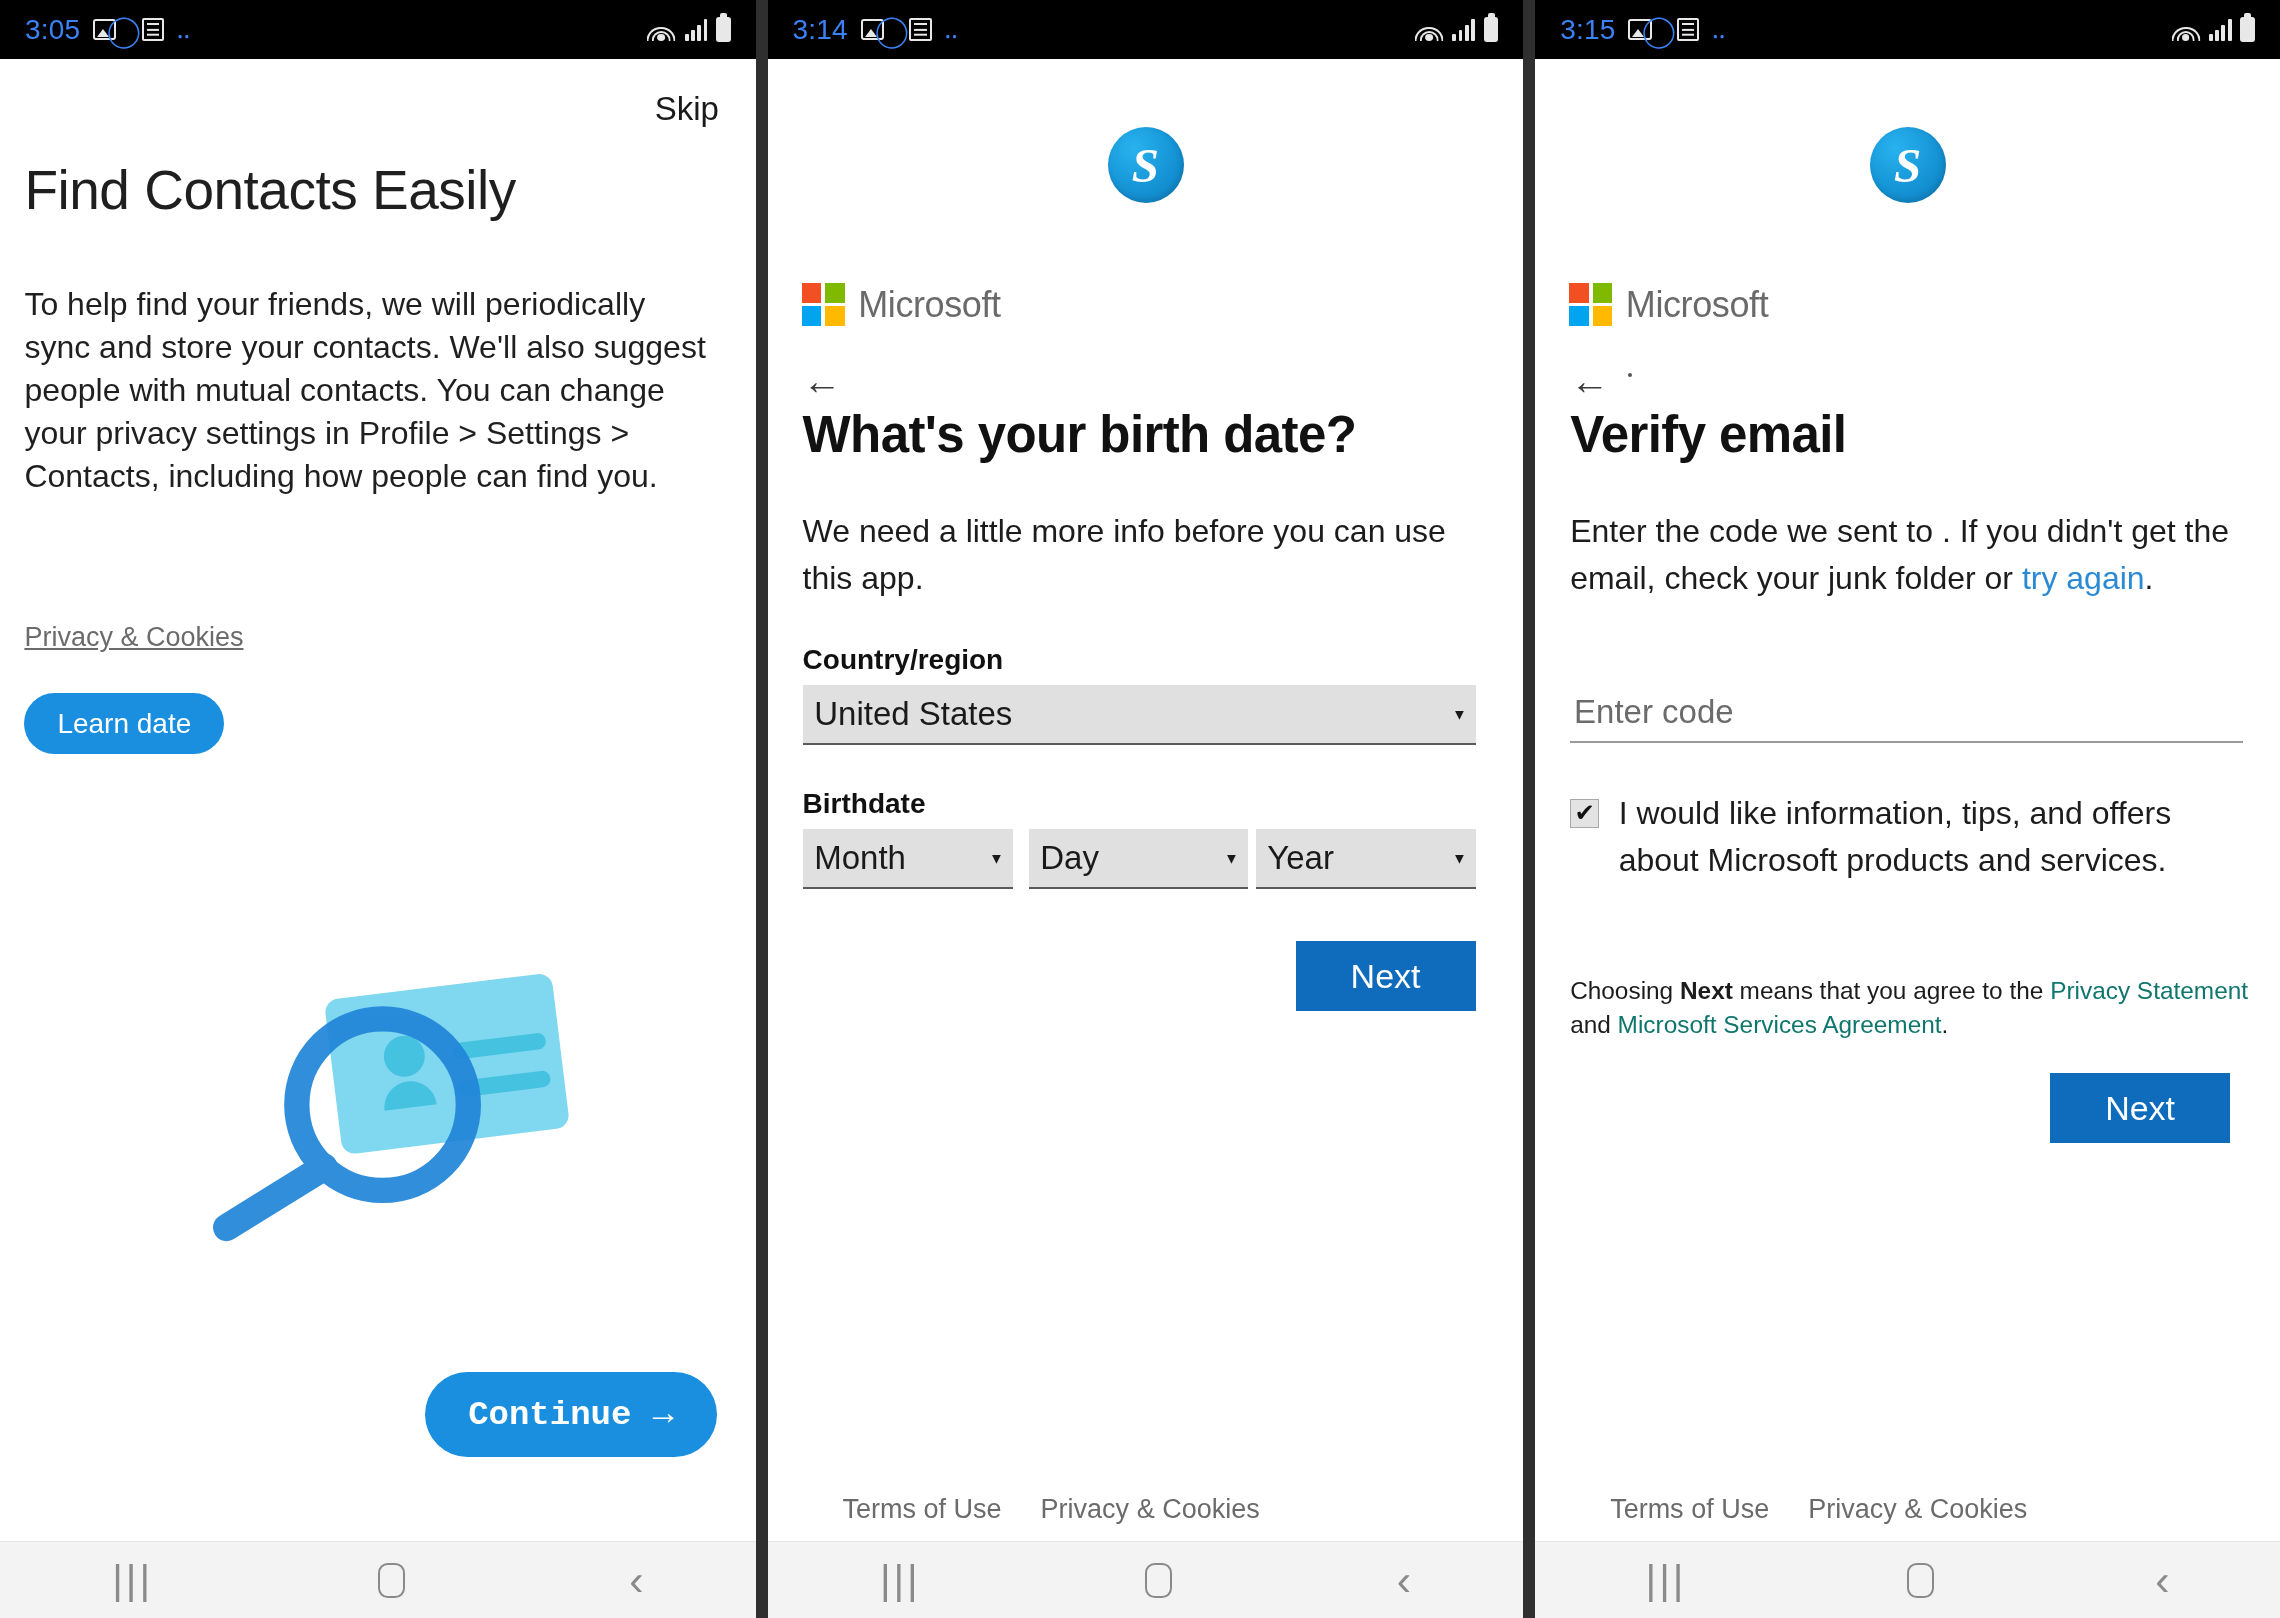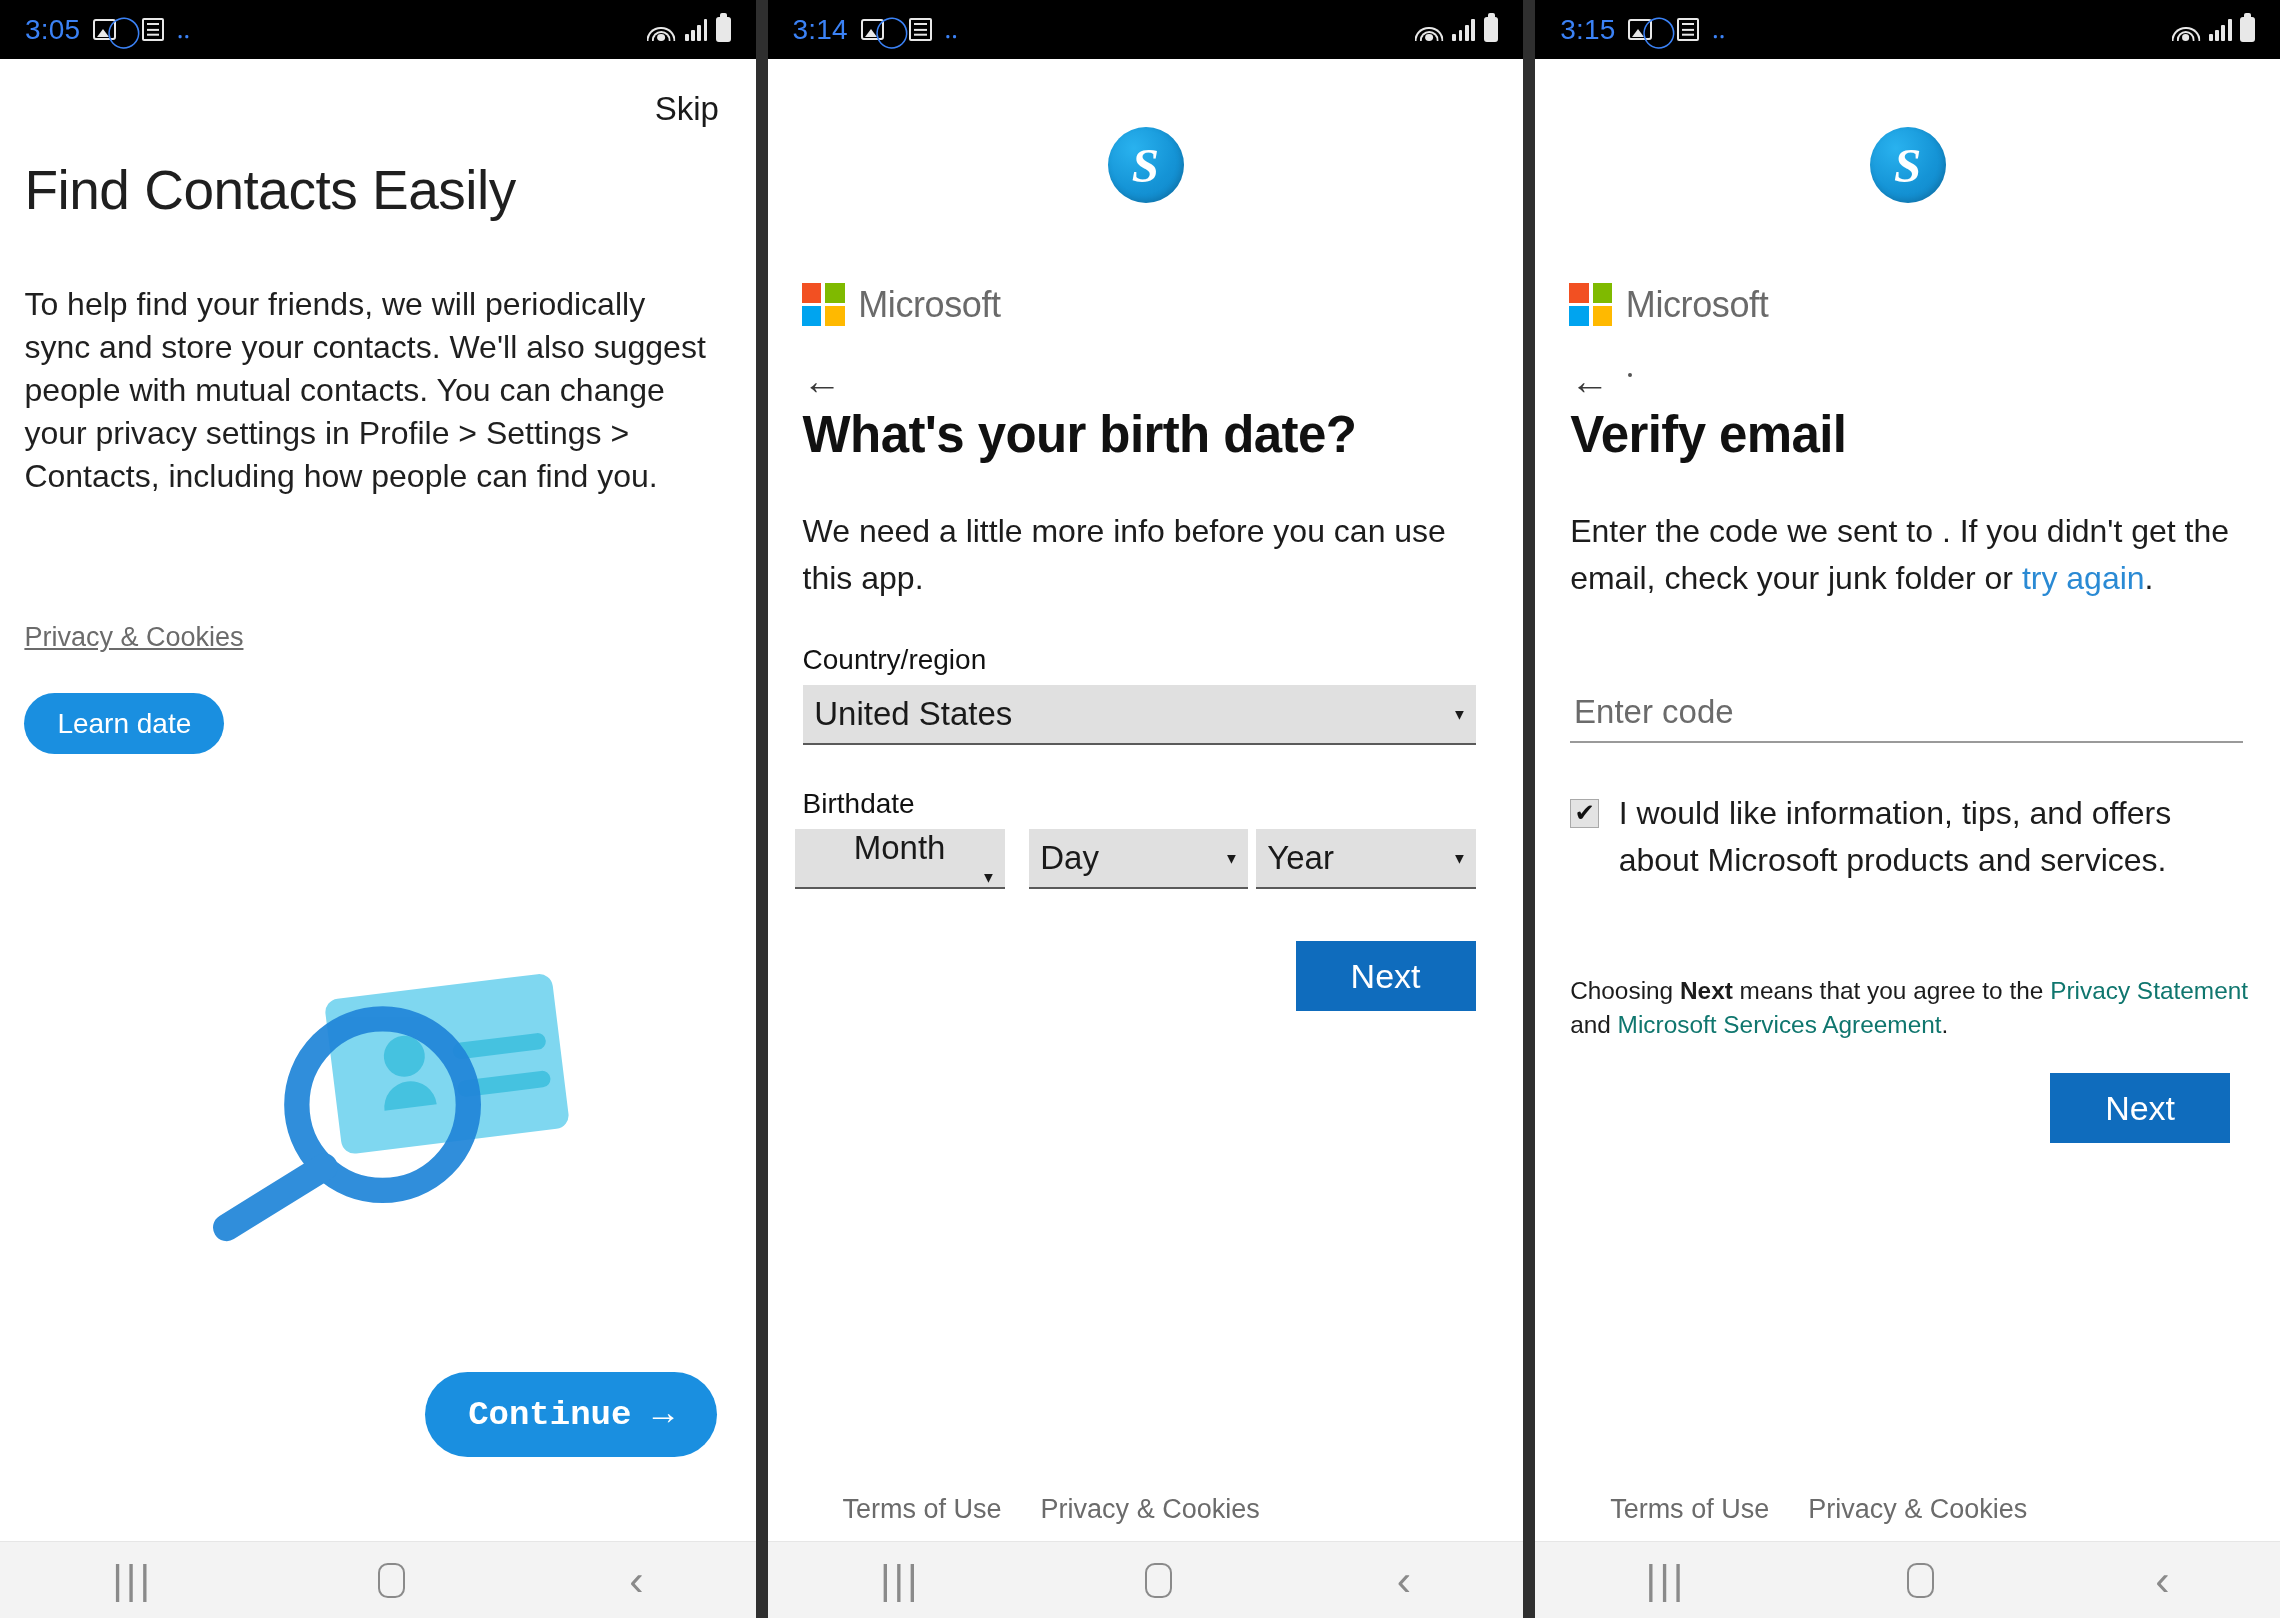--- a/index.html
+++ b/index.html
@@ -106,21 +106,21 @@
   .ms-text { font-size:36px; color:#6a6a6a; font-weight:400; letter-spacing:-0.4px; }
   .back-arrow {
     position:absolute; top:302px; left:35px;
     font-size:39px; color:#3a3a3a; line-height:1; cursor:pointer;
   }
   .back-dot { position:absolute; top:314px; left:93px; width:3.9px; height:3.9px; background:#555; border-radius:50%; }
 
   .ms-h1 { position:absolute; left:35px; font-size:51px; font-weight:bold; color:#111; letter-spacing:-0.6px; }
   .ms-sub { position:absolute; left:35px; font-size:32px; line-height:47px; color:#1c1c1c; }
 
-  .field-label { position:absolute; left:35px; font-size:28px; font-weight:normal; color:#111; }
+  .field-label { position:absolute; left:35px; font-size:28px; font-weight:bold; color:#111; }
 
   .sel {
     position:absolute; background:#e0e0e0; border:none; border-bottom:2px solid #5a5a5a;
     height:60px; font-size:33px; color:#1a1a1a; font-family:inherit;
     padding:0 11.7px; display:flex; align-items:center; cursor:pointer;
   }
   .sel .caret { margin-left:auto; font-size:17.6px; color:#1a1a1a; }
 
   .btn-next {
     position:absolute; background:#0f6cbd; color:#fff; border:none;
@@ -280,21 +280,21 @@
       <h1 class="ms-h1" style="top:346px;">What's your birth date?</h1>
       <p class="ms-sub" style="top:449px; width:673px;">We need a little more info before you can use this app.</p>
 
       <div class="field-label" style="top:585px;">Country/region</div>
       <div class="sel" style="top:626px; left:35px; width:673px;">
         <span>United States</span>
         <span class="caret">▾</span>
       </div>
 
       <div class="field-label" style="top:729px;">Birthdate</div>
-      <div class="sel" style="top:770px; left:27px; width:210px;flex-direction:column;">
+      <div class="sel" style="top:770px; left:35px; width:210px;">
         <span>Month</span>
         <span class="caret">▾</span>
       </div>
       <div class="sel" style="top:770px; left:261px; width:219px;">
         <span>Day</span>
         <span class="caret">▾</span>
       </div>
       <div class="sel" style="top:770px; left:488px; width:220px;">
         <span>Year</span>
         <span class="caret">▾</span>

